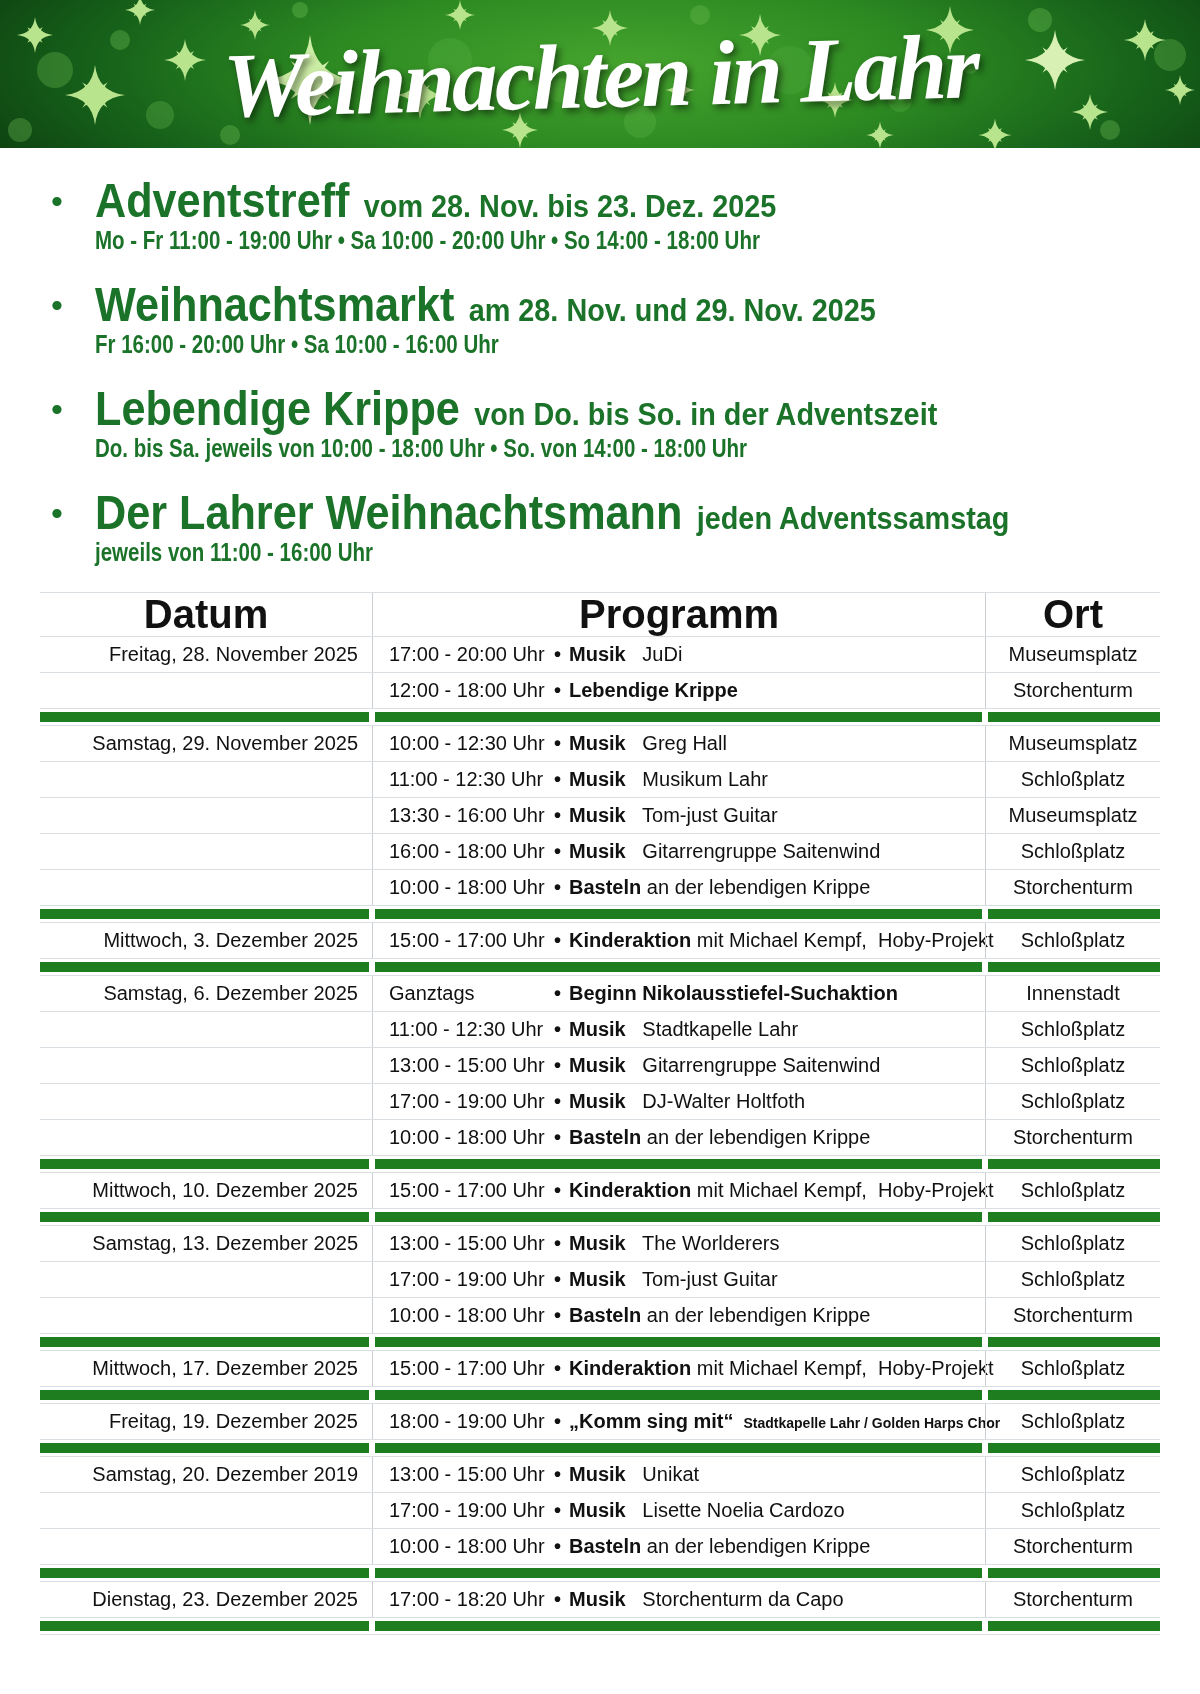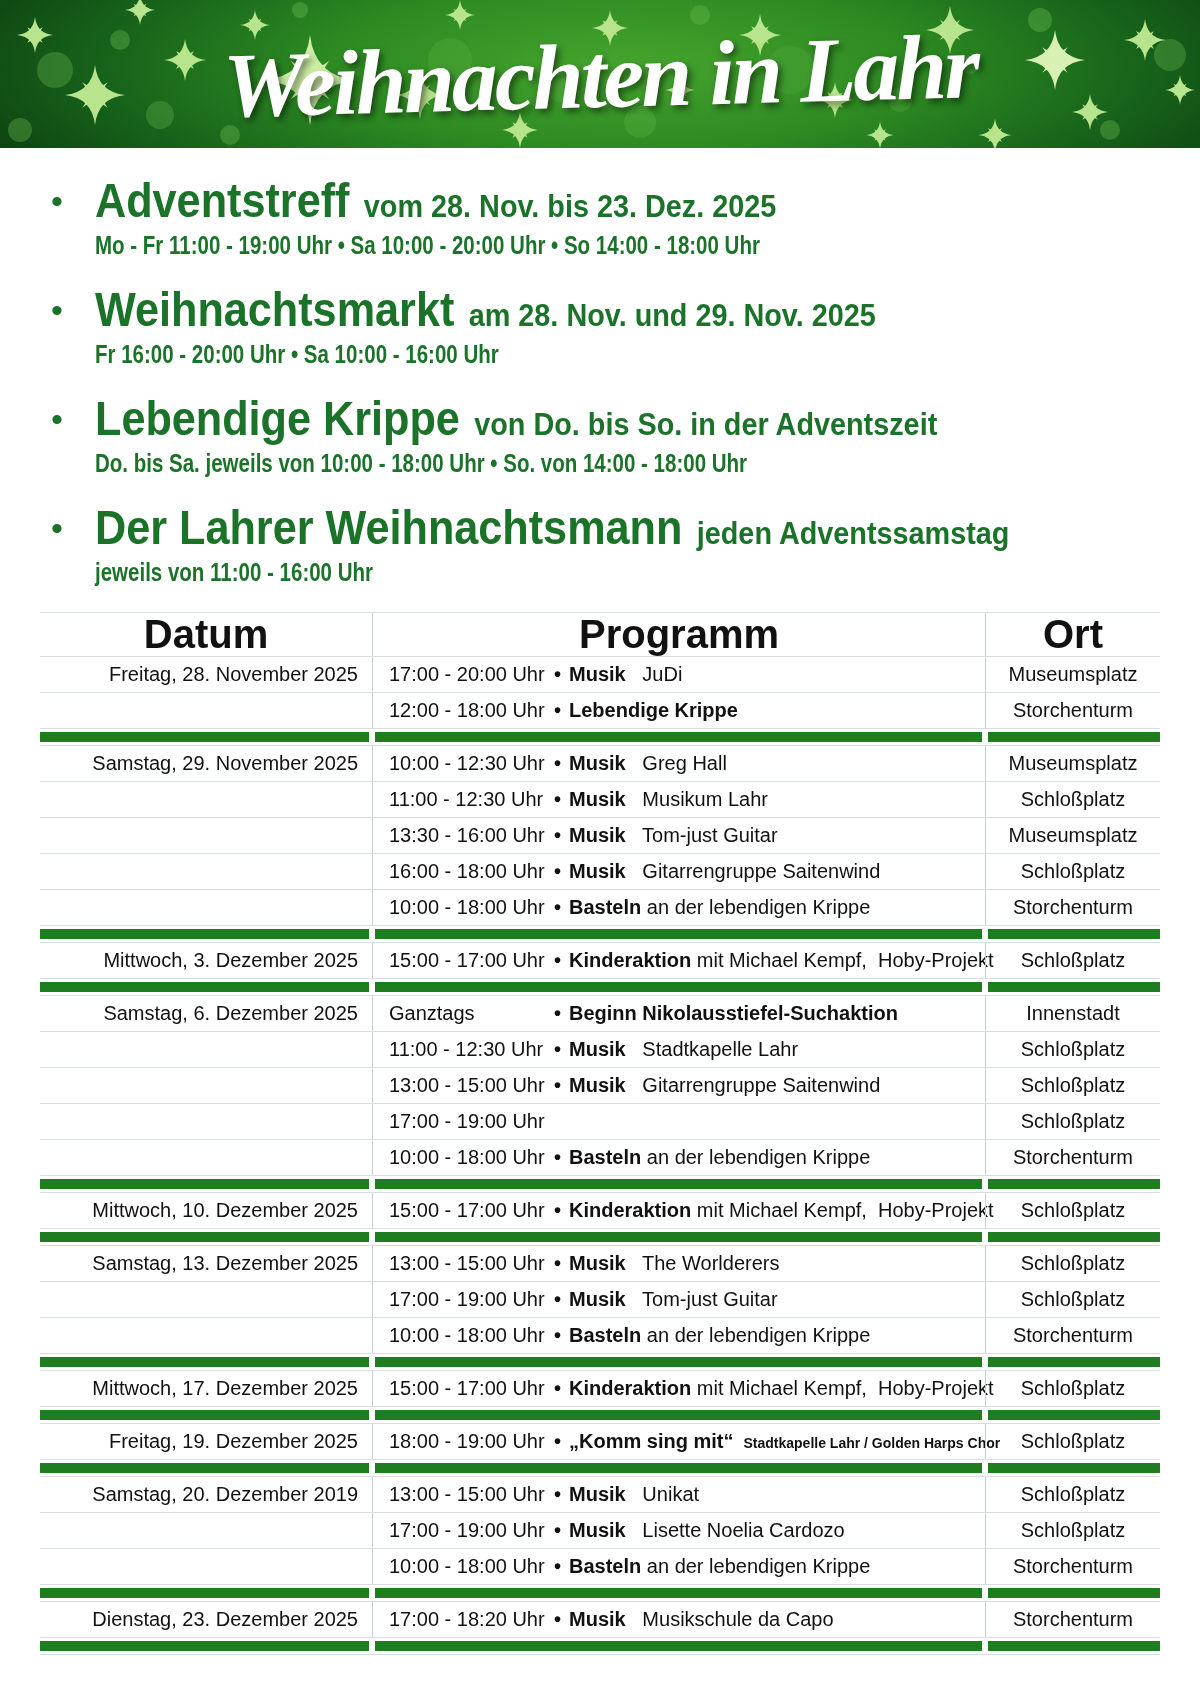--- a/index.html
+++ b/index.html
@@ -16,21 +16,21 @@
         text-shadow:3px 4px 7px rgba(0,0,0,.5);transform:rotate(-1.5deg);}
 
   
   .intro{padding:28px 0 0 95px;color:#1b7329;}
   .intro-item{position:relative;margin-bottom:22px;}
   .marker{position:absolute;left:-44px;top:8px;font-size:34px;line-height:34px;color:#1b7329;}
   .hline{line-height:1.04;white-space:nowrap;}
   .cond{display:inline-block;transform:scaleX(0.9);transform-origin:0 60%;white-space:nowrap;}
   .big{font-size:48px;font-weight:700;}
   .when{font-size:32px;font-weight:700;margin-left:16px;}
-  .times{margin-top:5px;line-height:28px;white-space:nowrap;}
+  .times{line-height:28px;white-space:nowrap;}
   .cond2{display:inline-block;transform:scaleX(0.82);transform-origin:0 50%;
          font-size:25px;font-weight:700;white-space:nowrap;}
 
   
   .schedule{margin:10px 0 0 40px;width:1120px;font-size:20px;}
   .trow{display:grid;grid-template-columns:332px 613px 175px;align-items:center;
         min-height:35px;border-bottom:1px solid #d9dee3;}
   .thead{min-height:43px;border-top:1px solid #d9dee3;font-weight:700;}
   .hcell{text-align:center;font-size:40px;letter-spacing:0;line-height:1;}
   .c2{border-left:1px solid #c9ced2;height:100%;display:flex;align-items:center;}
@@ -300,20 +300,21 @@
       </div>
     </div>
     <div class="c3 ortcell">Schloßplatz</div>
   </div>
 
   <div class="trow">
     <div class="c1 datecell"></div>
     <div class="c2">
       <div class="prog">
         <span class="time">17:00 - 19:00 Uhr</span>
+        <span class="ptext"><span class="pdot">•</span><span class="plabel">Musik</span><span class="prest">   DJ-Walter Holtfoth</span></span>
       </div>
     </div>
     <div class="c3 ortcell">Schloßplatz</div>
   </div>
 
   <div class="trow">
     <div class="c1 datecell"></div>
     <div class="c2">
       <div class="prog">
         <span class="time">10:00 - 18:00 Uhr</span>
@@ -492,21 +493,21 @@
     <div class="s3">
             <div class="bar"></div>
           </div>
   </div>
 
   <div class="trow">
     <div class="c1 datecell">Dienstag, 23. Dezember 2025</div>
     <div class="c2">
       <div class="prog">
         <span class="time">17:00 - 18:20 Uhr</span>
-        <span class="ptext"><span class="pdot">•</span><span class="plabel">Musik</span><span class="prest">   Musikschule da Capo</span></span>
+        <span class="ptext"><span class="pdot">•</span><span class="plabel">Musik</span><span class="prest">   Storchenturm da Capo</span></span>
       </div>
     </div>
     <div class="c3 ortcell">Storchenturm</div>
   </div>
 
   <div class="sep">
     <div class="s1">
             <div class="bar"></div>
           </div>
     <div class="s2">

